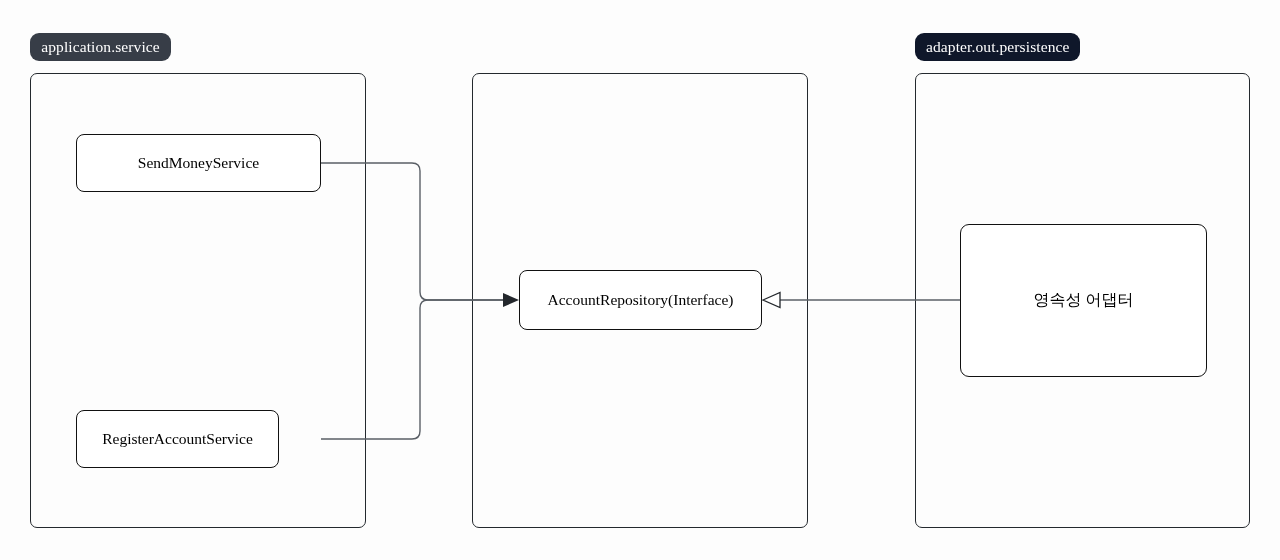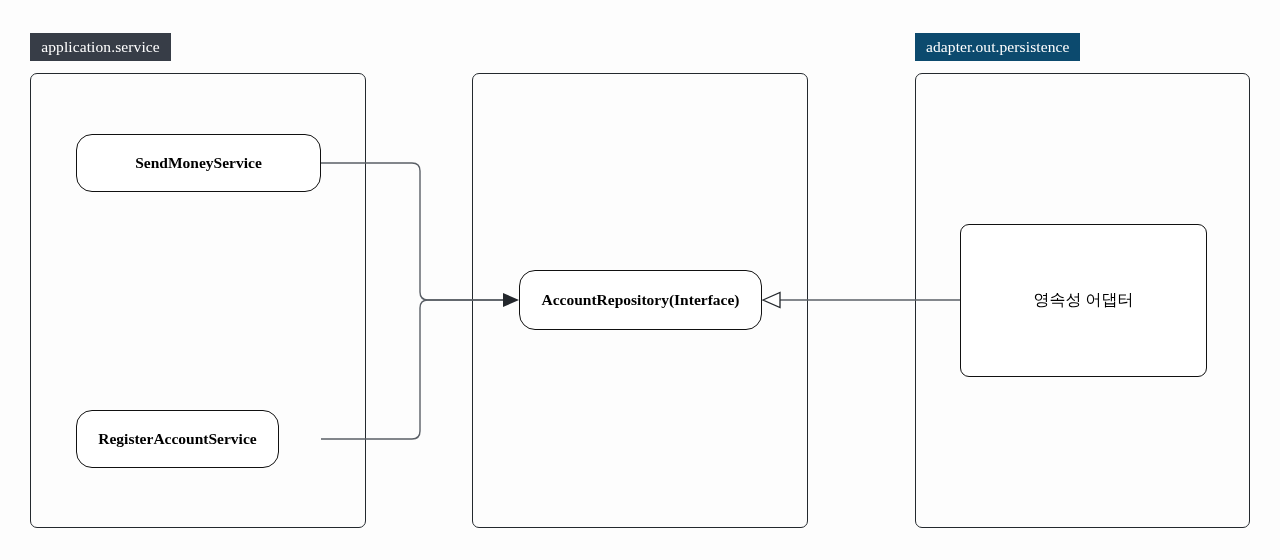--- a/index.html
+++ b/index.html
@@ -31,40 +31,40 @@
   .pkg-tag {
     position: absolute;
     box-sizing: border-box;
     display: flex;
     align-items: center;
     justify-content: center;
     height: 28px;
     padding: 0 11px;
     background: #373d47;
     color: #ffffff;
-    border-radius: 0;
+    border-radius: 9px;
     font-family: "Liberation Serif", serif;
     font-size: 15.5px;
     line-height: 1;
     letter-spacing: 0.1px;
     white-space: nowrap;
   }
 
   
   .node {
     position: absolute;
     box-sizing: border-box;
     display: flex;
     align-items: center;
     justify-content: center;
     border: 1.7px solid #111111;
-    border-radius: 16px;
+    border-radius: 8px;
     background: #ffffff;
     font-family: "Liberation Serif", serif;
-    font-weight: bold;
+    font-weight: normal;
     font-size: 15.5px;
     color: #000000;
     text-align: center;
     white-space: nowrap;
   }
   .node.plain {
     font-weight: normal;
     font-size: 16px;
     border-width: 1.6px;
     border-radius: 9px;
@@ -92,21 +92,21 @@
 
 <div id="canvas">
 
   <div class="pkg-tag" style="left: 30px; top: 33px; min-width: 141px; background: rgb(55, 61, 71);">
     <span>application.service</span>
   </div>
   <div class="package" style="left: 30px; top: 73px; width: 336px; height: 455px;"></div>
 
   <div class="package" style="left: 472px; top: 73px; width: 336px; height: 455px;"></div>
 
-  <div class="pkg-tag" style="left: 915px; top: 33px; min-width: 165px; background: #0c4a6e;">
+  <div class="pkg-tag" style="left: 915px; top: 33px; min-width: 165px; background: #0f172a;">
     <span>adapter.out.persistence</span>
   </div>
   <div class="package" style="left: 915px; top: 73px; width: 335px; height: 455px;"></div>
 
   <svg id="wires" viewBox="0 0 1280 560" xmlns="http://www.w3.org/2000/svg">
 
     <path class="wire" d="M 321 163 L 412 163 Q 420 163 420 171 L 420 292 Q 420 300 428 300 L 505 300" style="stroke: rgb(90, 95, 102);"></path>
 
     <path class="wire" d="M 321 439 L 412 439 Q 420 439 420 431 L 420 308 Q 420 300 428 300 L 505 300" style="stroke: rgb(90, 95, 102);"></path>
 

